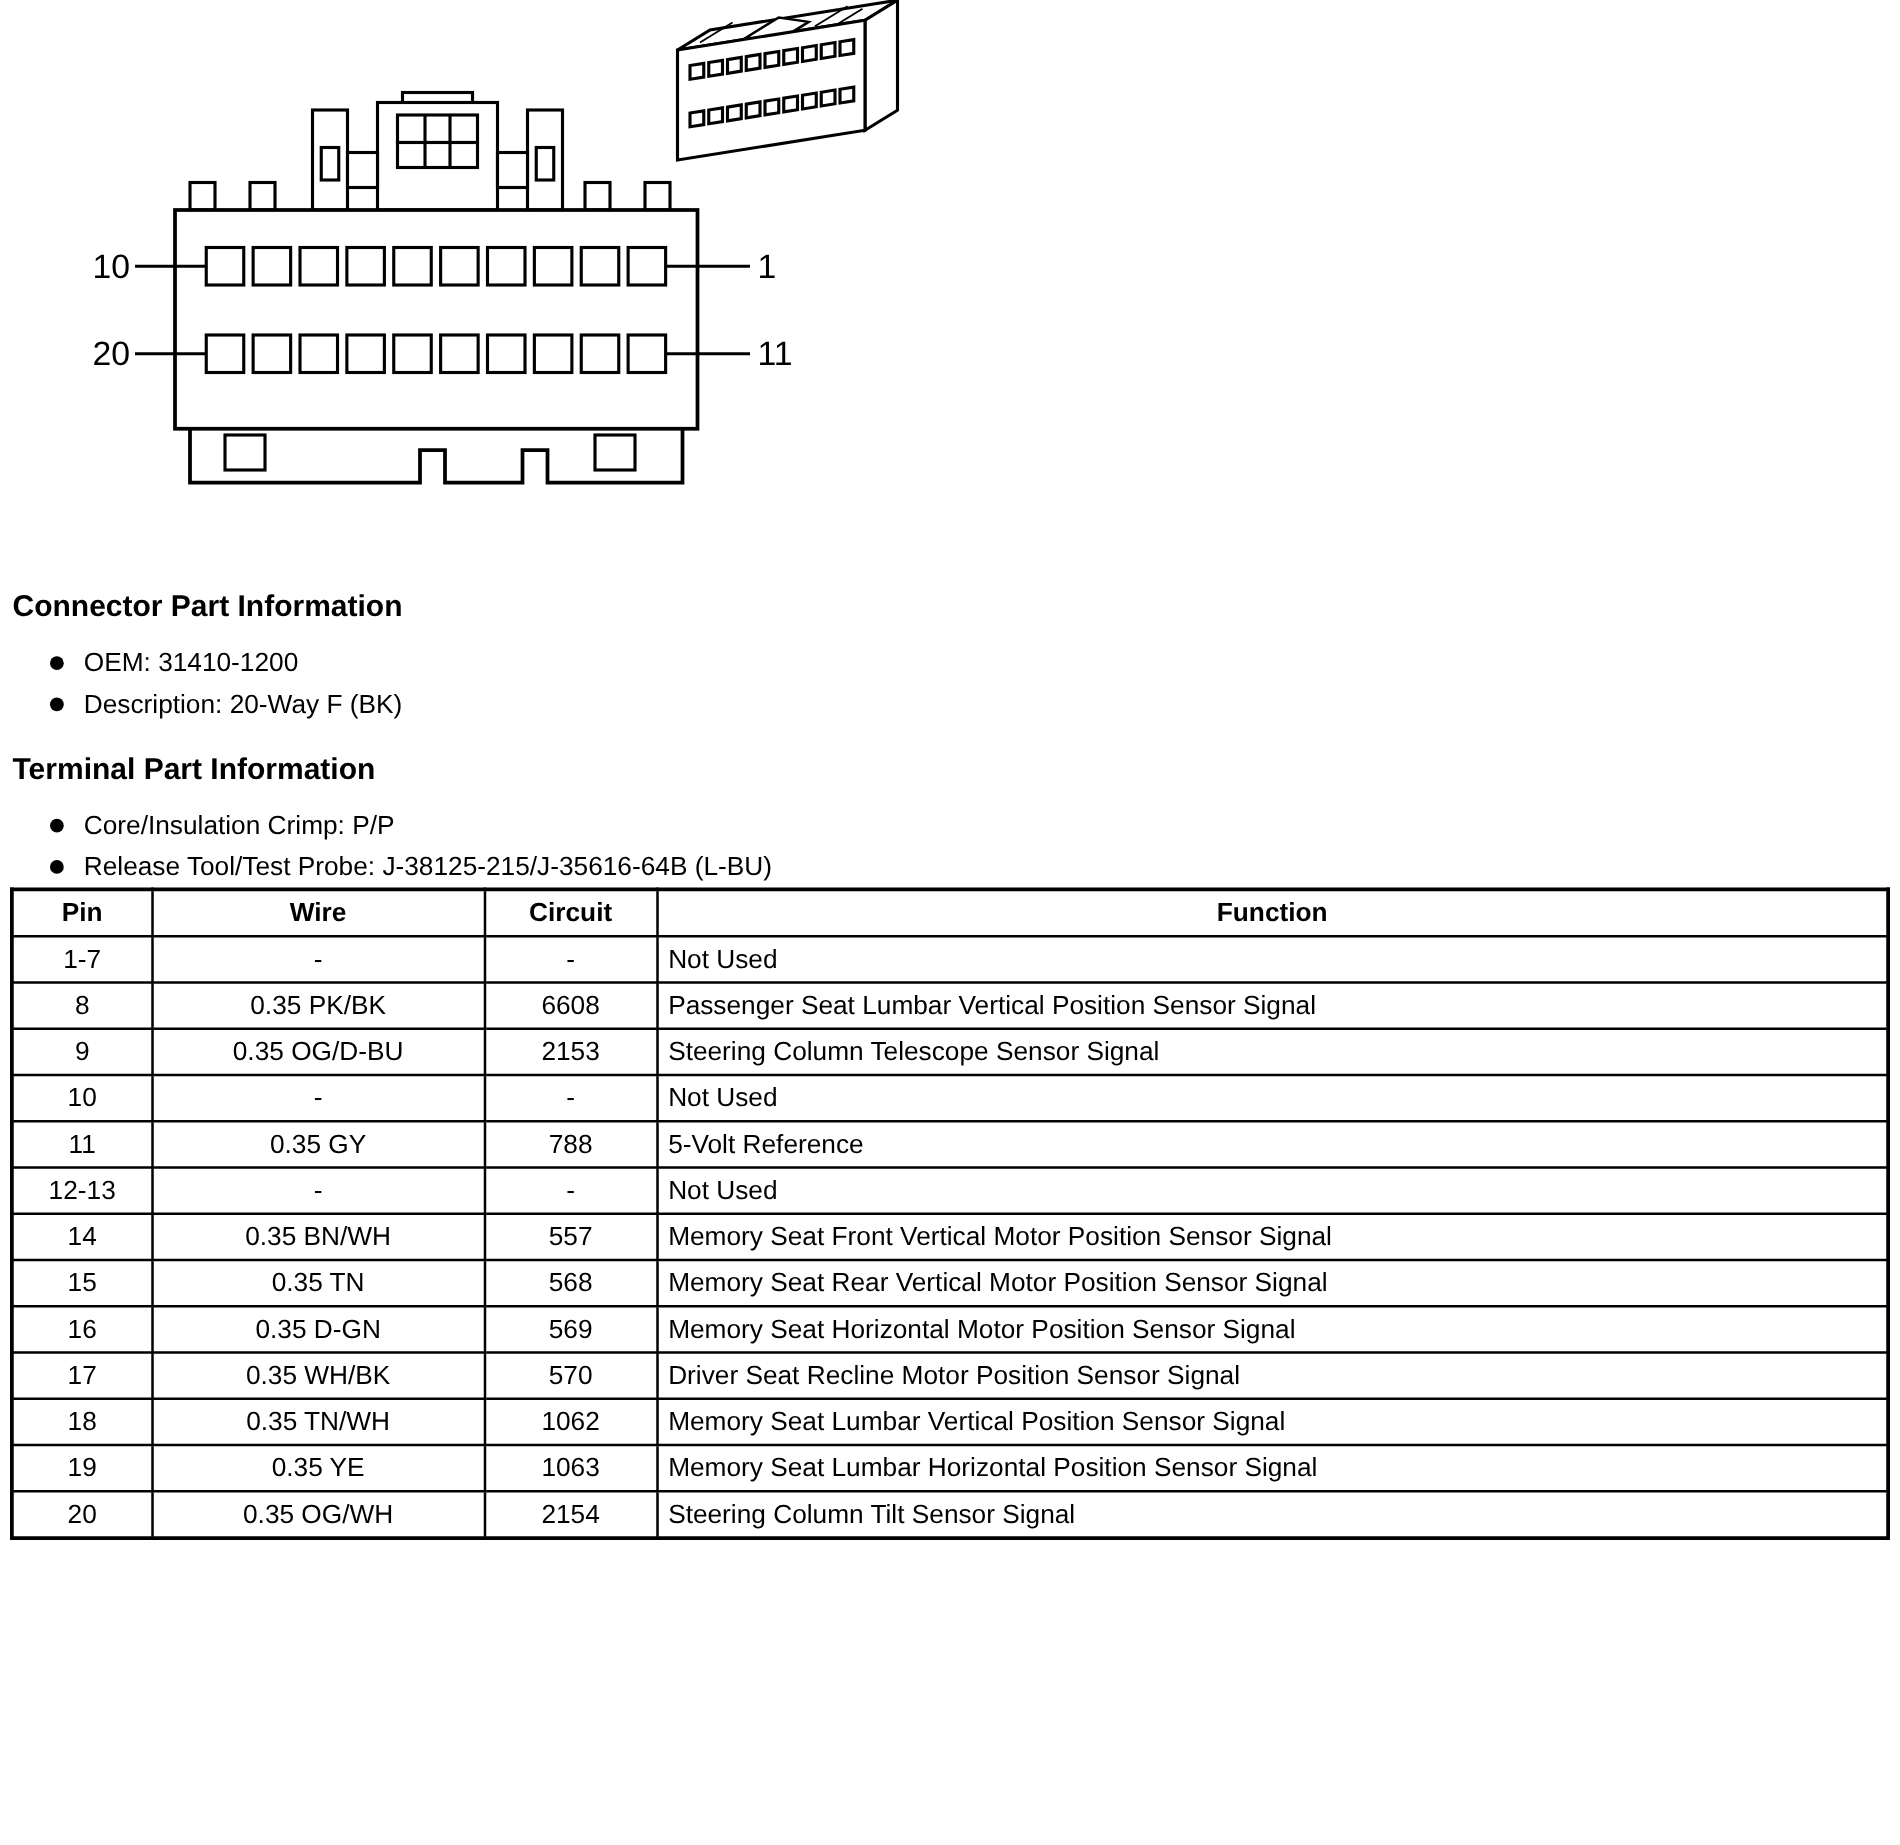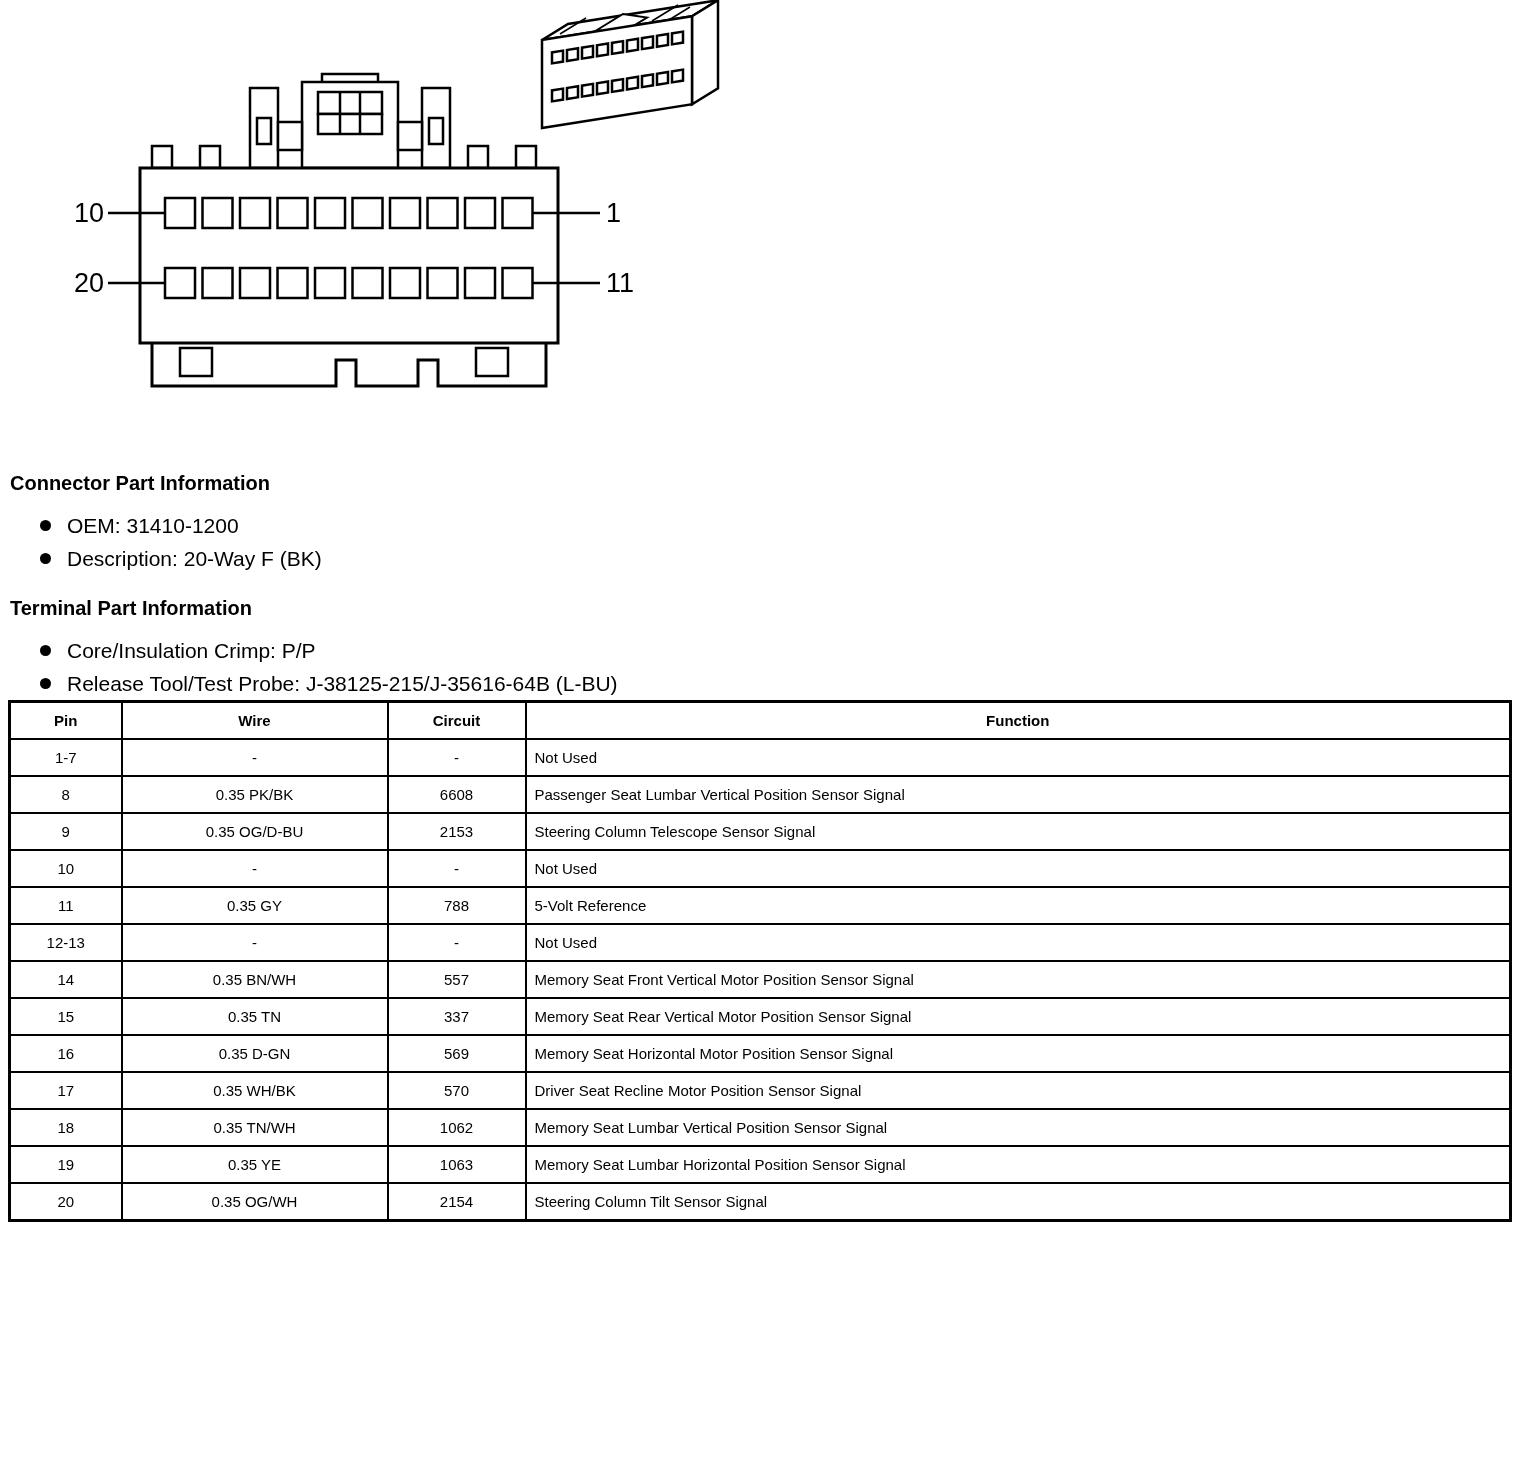--- a/index.html
+++ b/index.html
@@ -9,21 +9,21 @@
     font-family: "Liberation Sans", "DejaVu Sans", sans-serif;
   }
   .page { width: 1520px; min-height: 1476px; position: relative; }
 
   
   .diagram-area { width: 1520px; height: 412px; }
   .diagram-area svg { display: block; }
 
   
   .section-heading {
-    font-size: 20px;
+    font-size: 24px;
     font-weight: bold;
     margin: 0 0 0 10px;
   }
   .section-heading.first { padding-top: 60px; }
   .section-heading.second { padding-top: 22px; }
 
   
   ul.info-list {
     list-style: none;
     margin: 14px 0 0 0;
@@ -55,21 +55,21 @@
   }
   table.pinout {
     border-collapse: collapse;
     width: 1504px;
     margin: 0 8px;
     border: 3px solid #000;
     table-layout: fixed;
   }
   table.pinout th, table.pinout td {
     border: 2px solid #000;
-    font-size: 15px;
+    font-size: 21px;
     line-height: 25px;
     padding: 5px 8px;
     overflow: hidden;
     white-space: nowrap;
   }
   table.pinout th { font-weight: bold; text-align: center; }
   table.pinout td { text-align: center; }
   table.pinout td.fn { text-align: left; }
 </style>
 </head>
@@ -253,21 +253,21 @@
         </tr>
         <tr>
           <td>14</td>
           <td>0.35 BN/WH</td>
           <td>557</td>
           <td class="fn">Memory Seat Front Vertical Motor Position Sensor Signal</td>
         </tr>
         <tr>
           <td>15</td>
           <td>0.35 TN</td>
-          <td>337</td>
+          <td>568</td>
           <td class="fn">Memory Seat Rear Vertical Motor Position Sensor Signal</td>
         </tr>
         <tr>
           <td>16</td>
           <td>0.35 D-GN</td>
           <td>569</td>
           <td class="fn">Memory Seat Horizontal Motor Position Sensor Signal</td>
         </tr>
         <tr>
           <td>17</td>

